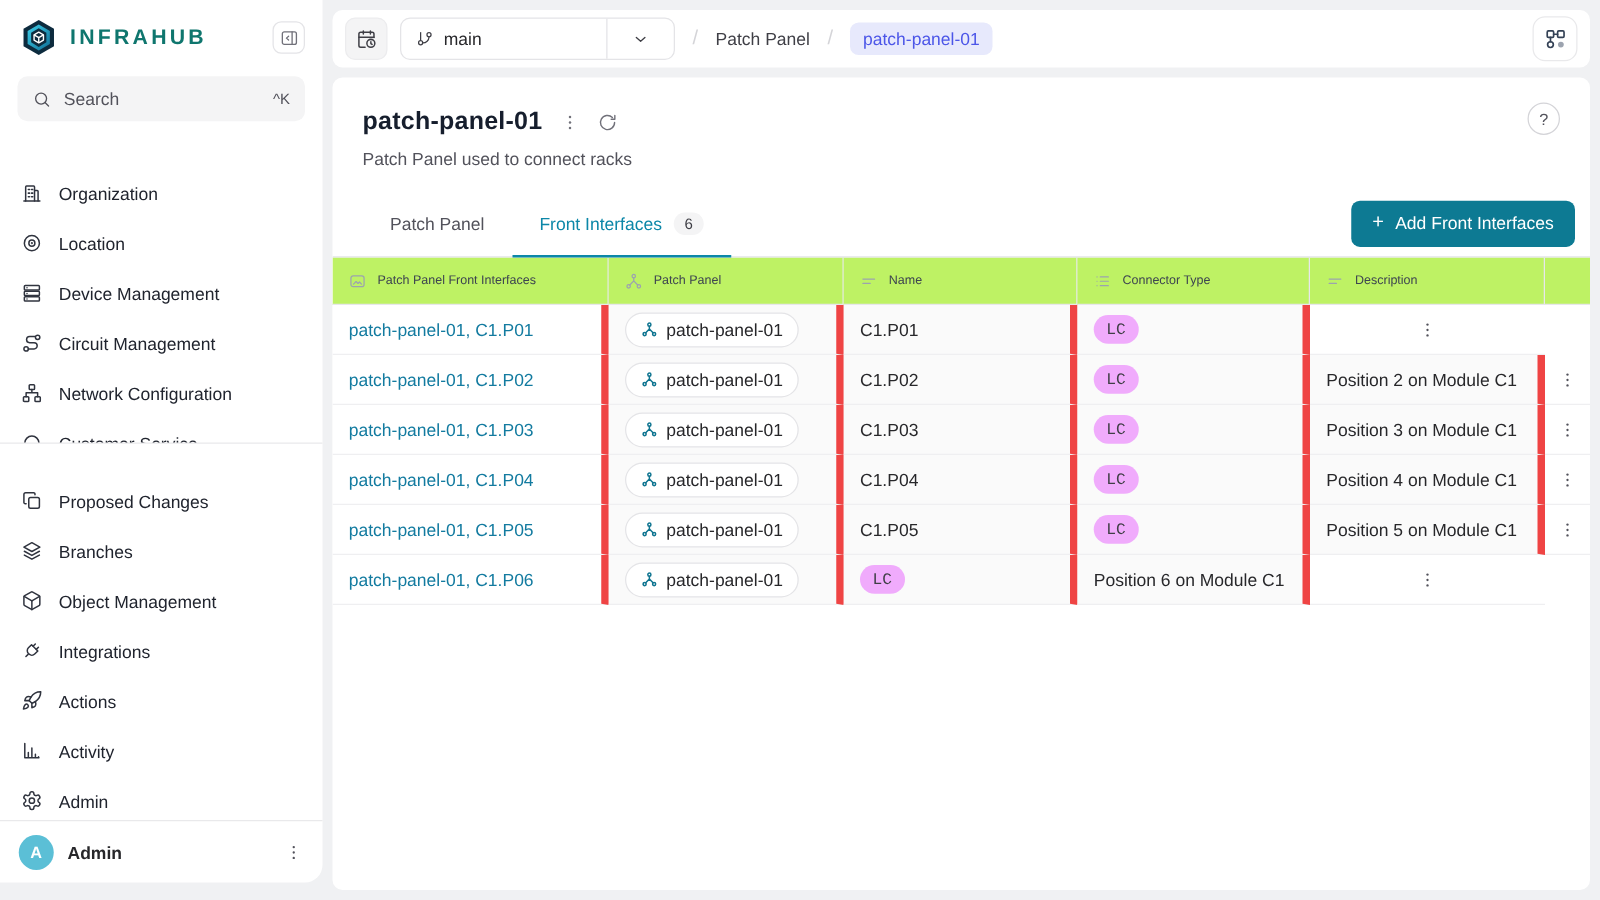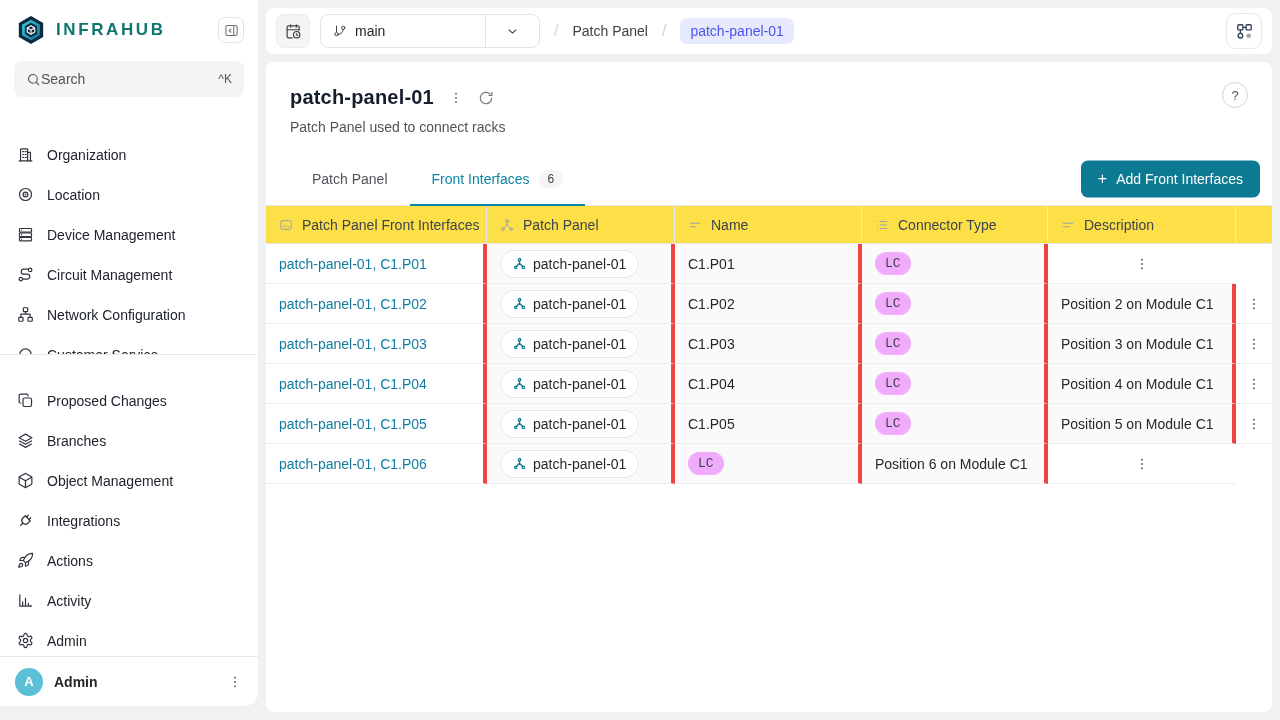--- a/index.html
+++ b/index.html
@@ -19,21 +19,21 @@
     background:#fff; border-radius:0 0 14px 0;
     display:flex; flex-direction:column;
   }
   .logo-row { display:flex; align-items:center; gap:10px; padding:15px 14px 8px 16px; }
   .brand { flex:1; font-size:17px; font-weight:800; letter-spacing:2.6px; color:#0f766e; }
   .collapse-btn { width:26px; height:26px; border:1px solid #e4e4e7; border-radius:7px; background:#fff;
     color:#71717a; display:flex; align-items:center; justify-content:center; cursor:pointer; }
   .collapse-btn svg { width:15px; height:15px; }
 
   .search-box { margin:8px 14px 0; height:36px; background:#f4f4f5; border-radius:8px;
-    display:flex; align-items:center; padding:0 12px; cursor:pointer; }
+    display:flex; align-items:center; gap:10px; padding:0 12px; cursor:pointer; }
   .search-box svg { width:15px; height:15px; color:#52525b; }
   .search-ph { flex:1; font-size:14px; color:#52525b; }
   .search-kbd { font-size:12px; color:#52525b; }
 
   .nav-group-1 { margin-top:8px; height:250px; padding-top:18px; overflow:hidden; border-bottom:1px solid #e9e9eb; }
   .nav-group-2 { padding-top:14px; flex:1; }
   .nav-item { height:40px; display:flex; align-items:flex-end; gap:13px; padding:0 17px;
     font-size:14px; color:#20242e; cursor:pointer; }
   .nav-ic { width:17px; height:17px; color:#30343f; flex:0 0 auto; }
   .nav-ic svg { width:17px; height:17px; }
@@ -85,27 +85,27 @@
   .tab.active::after { content:""; position:absolute; left:0; right:0; bottom:-1px; height:2.5px; background:#0c87a8; }
   .tab-badge { background:#f4f4f5; border-radius:999px; padding:2px 9px; font-size:12px; color:#3f3f46; }
   .add-btn { position:absolute; right:12px; top:50%; transform:translateY(-50%); height:37px;
     background:#0d7a93; color:#fff; border:none; border-radius:7px; font-family:inherit;
     font-size:14px; font-weight:500; padding:0 17px; display:flex; align-items:center; gap:9px; cursor:pointer; }
   .add-plus { font-size:16px; font-weight:400; }
 
   
   .tgrid { display:grid; grid-template-columns:221px 188px 187px 186px 188px 1fr; }
   .th { height:38px; display:flex; align-items:center; gap:9px; padding:0 13px;
-    font-size:14px; font-weight:500; color:#3d4450; background:#fde047;
+    font-size:10px; font-weight:500; color:#3d4450; background:#bef264;
     border-right:1px solid #e7e7ea; border-bottom:1px solid #e7e7ea; overflow:hidden; white-space:nowrap; }
   .th:last-child { border-right:none; }
   .hic { color:#9ca3af; flex:0 0 auto; }
   .hic svg { width:14px; height:14px; }
   .td { height:40px; display:flex; align-items:center; padding:0 13px; font-size:14px; color:#27272a;
-    background:#fafafa; border-right:4px solid #ef4444; border-bottom:1px solid #efeff1;
+    background:#fafafa; border-right:6px solid #ef4444; border-bottom:1px solid #efeff1;
     overflow:hidden; white-space:nowrap; }
   .td.first { background:#fff; }
   .td.last { border-right:none; justify-content:center; padding:0; background:#fff; }
   .row-link { color:#137ba0; text-decoration:none; cursor:pointer; }
   .pill { display:inline-flex; align-items:center; gap:7px; background:#fff; border:1px solid #e4e4e7;
     border-radius:999px; padding:5px 12px; font-size:14px; color:#27272a; cursor:pointer; }
   .rel-ic { color:#0e7490; display:flex; }
   .rel-ic svg { width:13px; height:13px; }
   .badge-lc { background:#f0abfc; border-radius:999px; padding:4px 10px; font-size:13px; color:#3f3f46;font-family:Liberation Mono, monospace; }
 </style>

